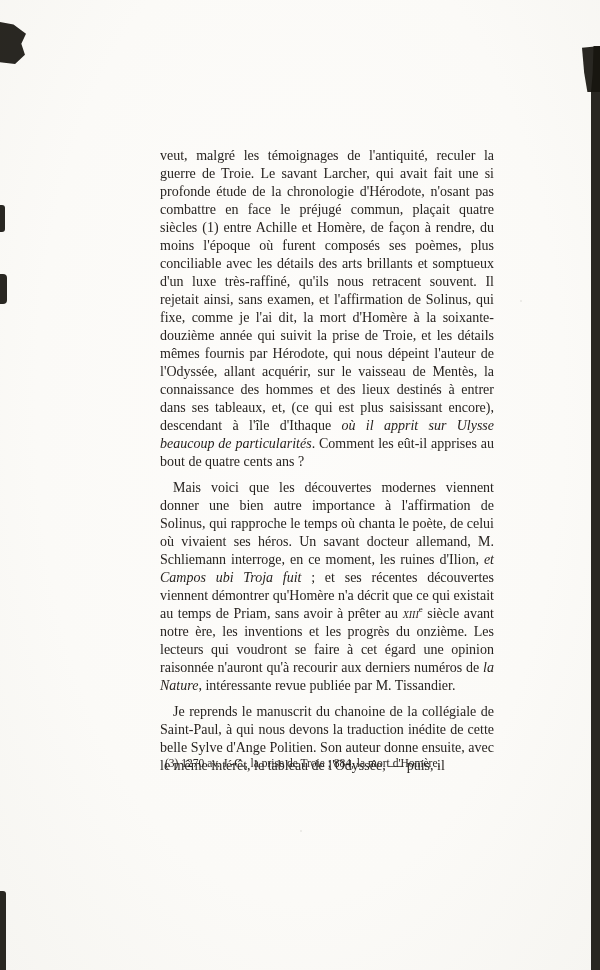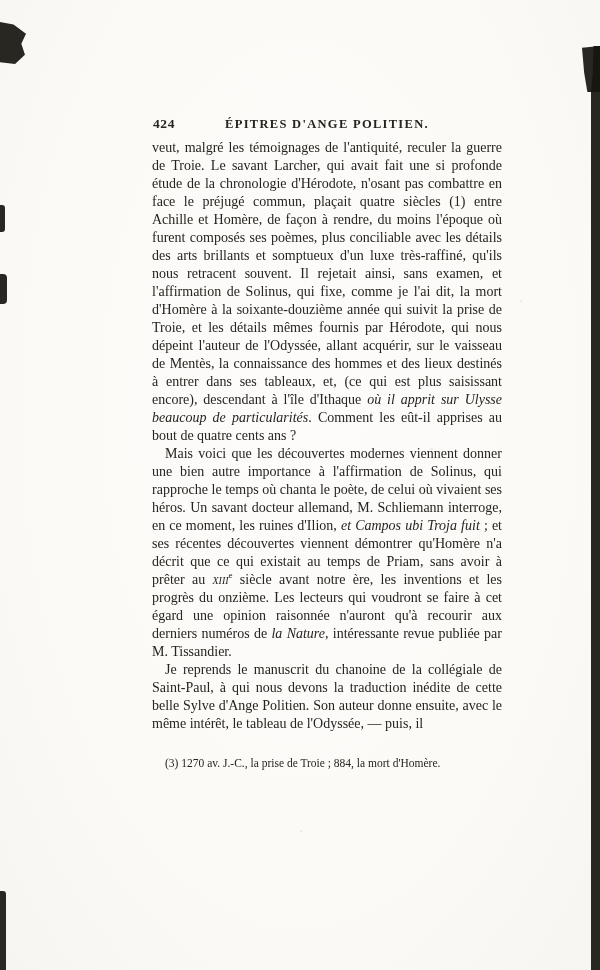--- a/index.html
+++ b/index.html
@@ -18,21 +18,21 @@
     font-size:13.5px; font-weight:bold; letter-spacing:0.6px;
   }
   .rtitle {
     display:block; text-align:center;
     font-size:12.5px; font-weight:bold; letter-spacing:1.3px;
     padding-top:1px; white-space:nowrap;
   }
   
   .textblock { position:absolute; left:152px; top:139px; width:350px; }
   .textblock p {
-    margin:0; font-size:14px; line-height:18px;
+    margin:8px; font-size:14px; line-height:18px;
     text-align:justify; hyphens:auto; -webkit-hyphens:auto;
   }
   .textblock p.indent { text-indent:13px; }
   .textblock i { font-style:italic; }
   .textblock sup { font-size:9px; line-height:0; vertical-align:super; }
   .textblock .sc { font-variant:small-caps;font-style:italic; }
   
   .footnote {
     position:absolute; left:152px; top:756px; width:350px;
     font-size:11.5px; line-height:14px; text-indent:13px;
@@ -55,24 +55,20 @@
   }
   .strip-bl { left:0; top:891px; width:6px; height:79px; border-radius:0 3px 0 0; }
   
   .speck { position:absolute; background:rgba(60,55,45,0.10); border-radius:50%; }
 </style>
 </head>
 <body>
 
 <div class="page">
 
-  <header class="running-head">
-    <span class="pagenum">424</span>
-    <span class="rtitle">ÉPITRES D'ANGE POLITIEN.</span>
-  </header>
 
   <main class="textblock">
     <p><span>veut, malgré les témoignages de l'antiquité, reculer la guerre de Troie. Le savant Larcher, qui avait fait une si profonde étude de la chronologie d'Hérodote, n'osant pas combattre en face le préjugé commun, plaçait quatre siècles (1) entre Achille et Homère, de façon à rendre, du moins l'époque où furent composés ses poèmes, plus conciliable avec les détails des arts brillants et somptueux d'un luxe très-raffiné, qu'ils nous retracent souvent. Il rejetait ainsi, sans examen, et l'affirmation de Solinus, qui fixe, comme je l'ai dit, la mort d'Homère à la soixante-douzième année qui suivit la prise de Troie, et les détails mêmes fournis par Hérodote, qui nous dépeint l'auteur de l'Odyssée, allant acquérir, sur le vaisseau de Mentès, la connaissance des hommes et des lieux destinés à entrer dans ses tableaux, et, (ce qui est plus saisissant encore), descendant à l'île d'Ithaque </span><i>où il apprit sur Ulysse beaucoup de particularités</i><span>. Comment les eût-il apprises au bout de quatre cents ans ?</span></p>
     <p class="indent"><span>Mais voici que les découvertes modernes viennent donner une bien autre importance à l'affirmation de Solinus, qui rapproche le temps où chanta le poète, de celui où vivaient ses héros. Un savant docteur allemand, M. Schliemann interroge, en ce moment, les ruines d'Ilion, </span><i>et Campos ubi Troja fuit</i><span> ; et ses récentes découvertes viennent démontrer qu'Homère n'a décrit que ce qui existait au temps de Priam, sans avoir à prêter au </span><span class="sc">xiii</span><sup>e</sup><span> siècle avant notre ère, les inventions et les progrès du onzième. Les lecteurs qui voudront se faire à cet égard une opinion raisonnée n'auront qu'à recourir aux derniers numéros de </span><i>la Nature</i><span>, intéressante revue publiée par M. Tissandier.</span></p>
     <p class="indent"><span>Je reprends le manuscrit du chanoine de la collégiale de Saint-Paul, à qui nous devons la traduction inédite de cette belle Sylve d'Ange Politien. Son auteur donne ensuite, avec le même intérêt, le tableau de l'Odyssée, — puis, il</span></p>
   </main>
 
   <div class="footnote">(3) 1270 av. J.-C., la prise de Troie ; 884, la mort d'Homère.</div>
 
   <div class="artifact blob-tl"></div>

